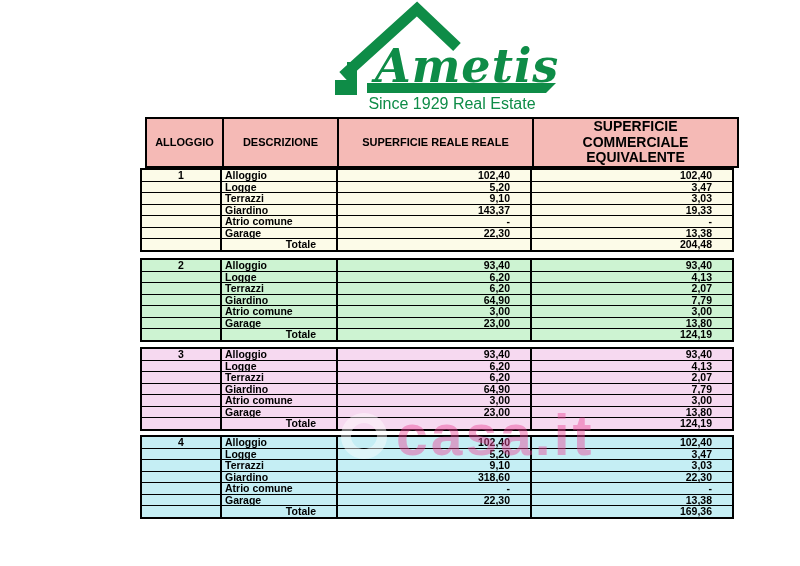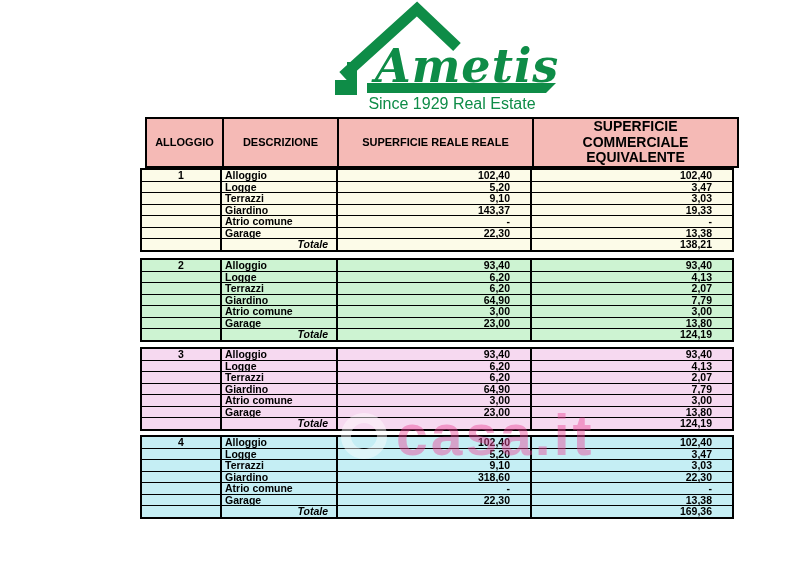--- a/index.html
+++ b/index.html
@@ -45,21 +45,21 @@
   }
   table.blk td {
     border-top:1px solid #000; border-bottom:1px solid #000;
     border-left:2px solid #000; border-right:2px solid #000;
     height:11px; font-size:10.5px; font-weight:bold;
     vertical-align:middle; padding:0; line-height:1;
   }
   table.blk td.num { text-align:center; }
   table.blk td.lab { text-align:left; padding-left:3px; }
   table.blk td.val { text-align:right; padding-right:20px; }
-  table.blk td.totlab { text-align:right; padding-right:8px;font-style:italic; }
+  table.blk td.totlab { text-align:right; padding-right:20px; }
 
   
   .watermark {
     position:absolute; left:301px; top:409px; z-index:5;
     display:flex; align-items:flex-start; pointer-events:none;
     opacity:0.45; color:#ec4899; filter:blur(0.6px);
   }
   .wm-ring {
     width:46px; height:46px; border:10px solid #fff; border-radius:50%;
     margin-top:4px; flex:0 0 auto;
@@ -142,21 +142,21 @@
           <tr>
             <td class="num"></td>
             <td class="lab">Garage</td>
             <td class="val">22,30</td>
             <td class="val">13,38</td>
           </tr>
           <tr>
             <td class="num"></td>
             <td class="lab totlab">Totale</td>
             <td class="val"></td>
-            <td class="val">138,21</td>
+            <td class="val">204,48</td>
           </tr>
         </tbody>
       </table>
       <table class="blk" style="top: 258px; background: rgb(205, 243, 210);">
         <colgroup>
           <col style="width:80px">
           <col style="width:116px">
           <col style="width:194px">
           <col style="width:202px">
         </colgroup>

